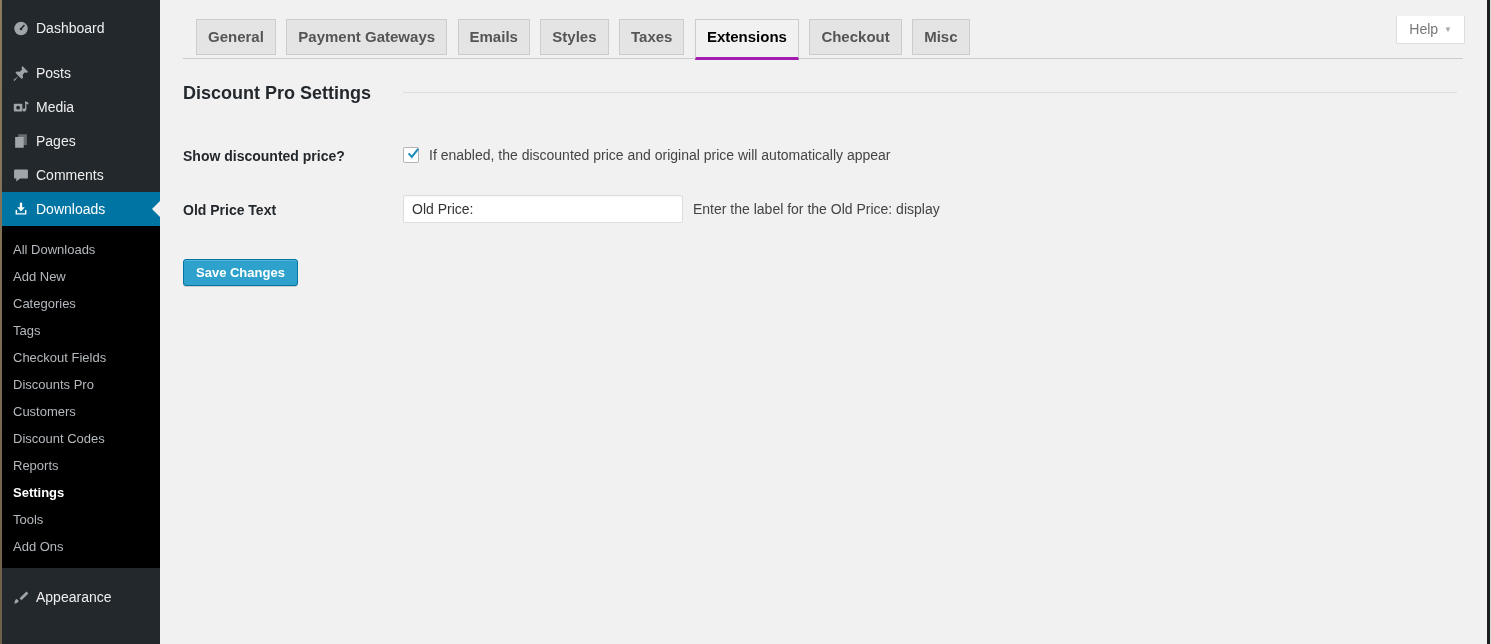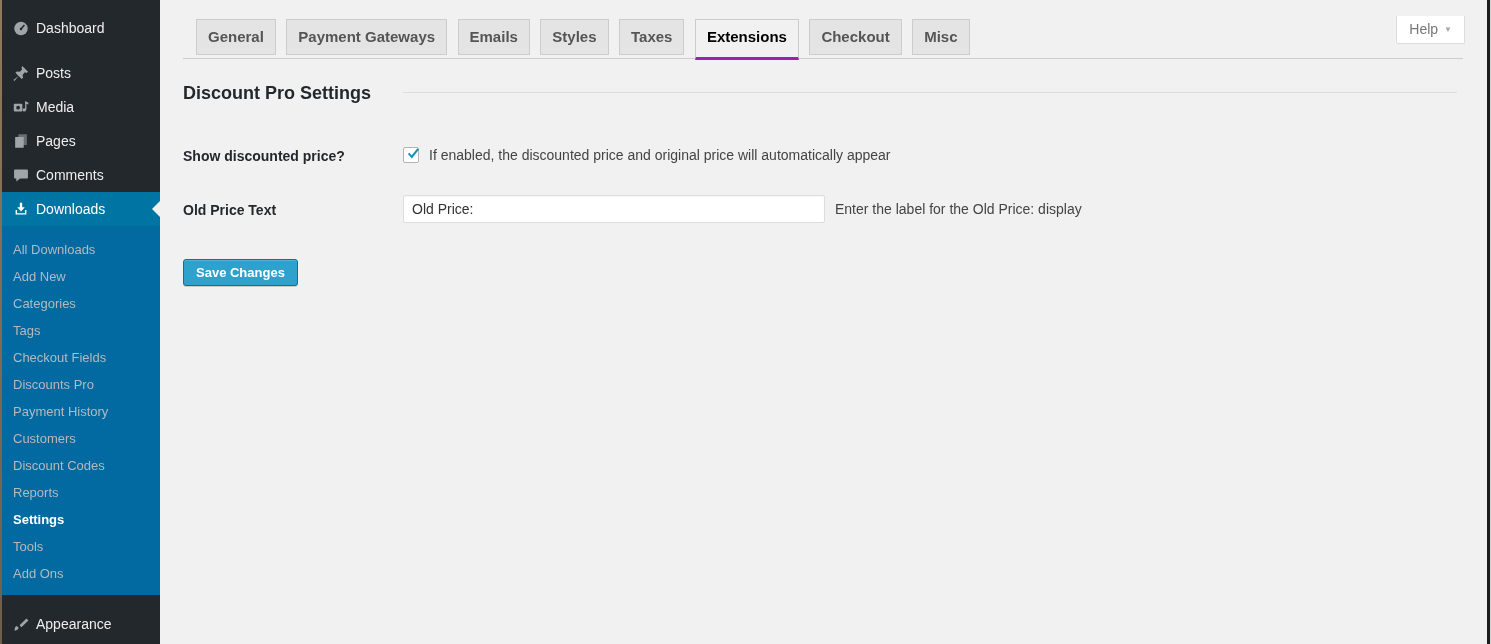--- a/index.html
+++ b/index.html
@@ -18,21 +18,21 @@
   .menu-item .mi-icon { width:18px; height:18px; margin-right:6px; color:#a0a5aa; display:inline-flex; }
   .menu-item .mi-icon svg { width:18px; height:18px; }
   .menu-item .mi-label { font-weight:400; color:#eeeeee; }
   .menu-item.sep-before { margin-top:11px; }
   .menu-item.current { background:#0074a2; }
   .menu-item.current .mi-icon { color:#fff; }
   .menu-item.current .mi-label { color:#fff; }
   .menu-item.current::after { content:""; position:absolute; right:0; top:50%; margin-top:-8px;
     border:8px solid transparent; border-right-color:#f1f1f1; }
 
-  .submenu { list-style:none; background:#0369a1; padding:10px 0 8px; }
+  .submenu { list-style:none; background:#000000; padding:10px 0 8px; }
   .submenu li { height:27px; line-height:27px; padding-left:11px; font-size:13px; color:#b4b9be; cursor:pointer; }
   .submenu li.current-sub { color:#ffffff; font-weight:bold; }
 
   .menu-item.appearance { margin-top:12px; }
 
   
   .content { flex:1 1 auto; position:relative; padding:0 24px 0 23px; }
 
   .help-tab { position:absolute; top:16px; right:22px; background:#ffffff; border:1px solid #ddd; border-top:none;
     padding:5px 12px 6px; font-size:14px; color:#777; display:flex; align-items:center; gap:6px; cursor:pointer;
@@ -56,21 +56,21 @@
   .field-label { font-size:14px; font-weight:bold; color:#23282d; }
 
   .row-checkbox { margin-top:43px; }
   .checkbox { width:16px; height:16px; background:#fff; border:1px solid #b4b4b4; border-radius:2px;
     display:inline-flex; align-items:center; justify-content:center; cursor:pointer; position:relative; flex:0 0 16px; }
   .checkbox svg { width:16px; height:16px; position:absolute; left:1px; top:-3px; }
   .desc { font-size:14px; color:#444; margin-left:10px; }
 
   .row-text { margin-top:30px; }
   .row-text .col-label { padding-top:6px; }
-  .text-input { width:422px; height:28px; background:#fff; border:1px solid #ddd; border-radius:2px;
+  .text-input { width:280px; height:28px; background:#fff; border:1px solid #ddd; border-radius:2px;
     padding:3px 8px; font-size:14px; color:#333; font-family:"Liberation Sans","DejaVu Sans",sans-serif;
     box-shadow:inset 0 1px 2px rgba(0,0,0,.04); }
 
   .button-primary { display:inline-block; margin-top:36px; height:27px; padding:0 12px;
     background:#2ea2cc; border:1px solid #0074a2; border-radius:3px; color:#fff;
     font-family:"Liberation Sans","DejaVu Sans",sans-serif; font-size:13px; font-weight:600; cursor:pointer;
     box-shadow:inset 0 1px 0 rgba(120,200,230,.5), 0 1px 0 rgba(0,0,0,.15); }
 </style>
 </head>
 <body>
@@ -141,21 +141,20 @@
       <span class="mi-label">Downloads</span>
     </div>
 
     <ul class="submenu">
       <li>All Downloads</li>
       <li>Add New</li>
       <li>Categories</li>
       <li>Tags</li>
       <li>Checkout Fields</li>
       <li>Discounts Pro</li>
-      <li>Payment History</li>
       <li>Customers</li>
       <li>Discount Codes</li>
       <li>Reports</li>
       <li class="current-sub">Settings</li>
       <li>Tools</li>
       <li>Add Ons</li>
     </ul>
 
     <div class="menu-item appearance">
       <span class="mi-icon">

